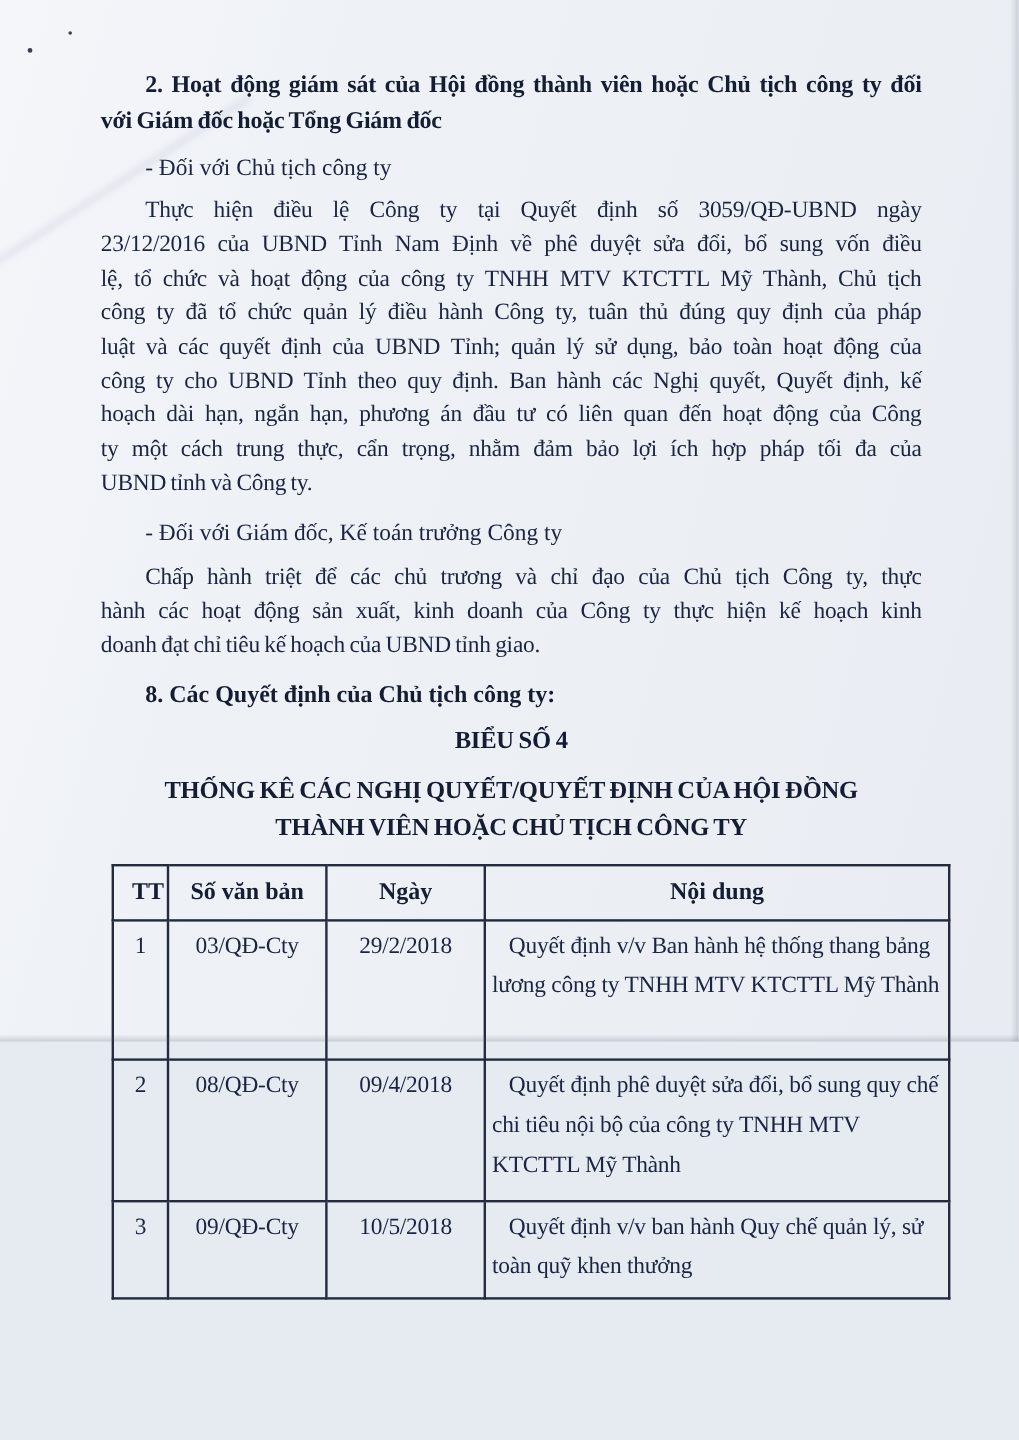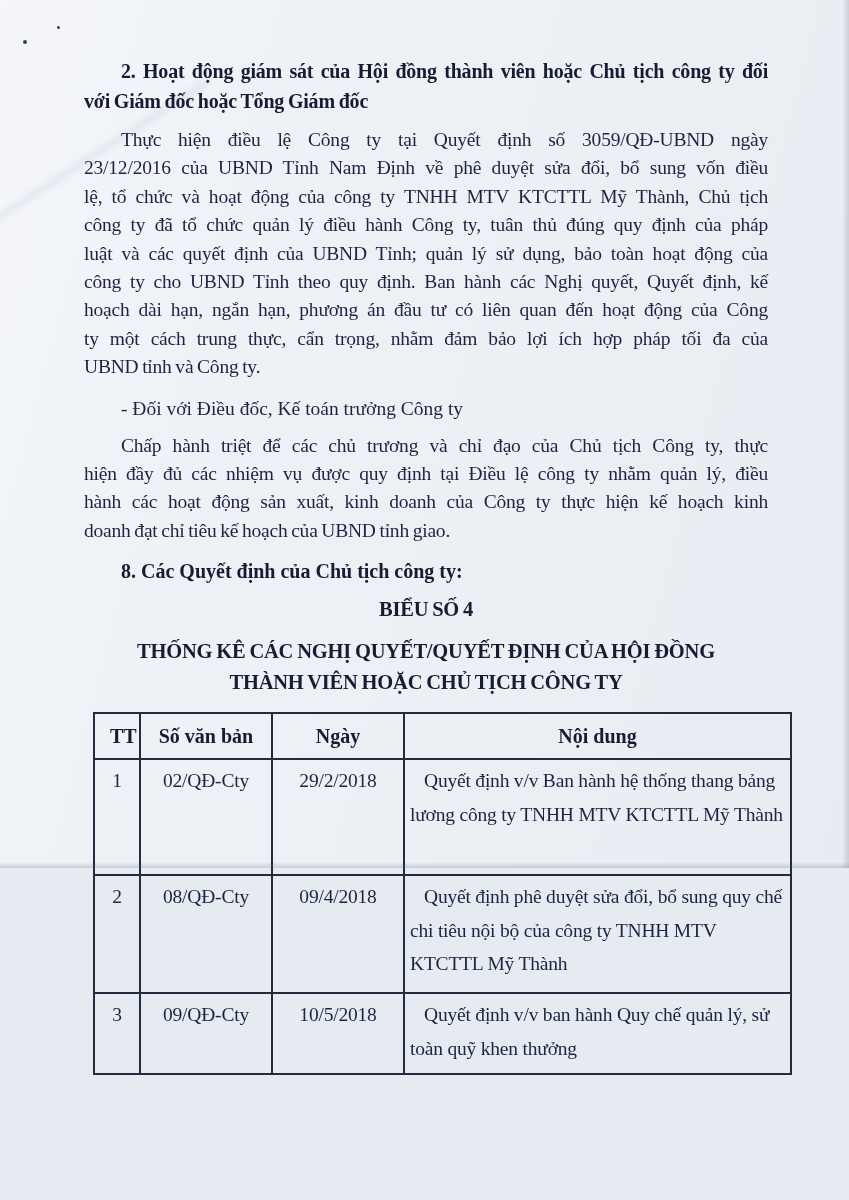--- a/index.html
+++ b/index.html
@@ -94,38 +94,38 @@
   <div class="speck s1"></div>
   <div class="speck s2"></div>
 
   <div class="content">
 
     <div class="h2 para-block">
         <div class="jline first-indent">2. Hoạt động giám sát của Hội đồng thành viên hoặc Chủ tịch công ty đối</div>
         <div class="jline jline-last">với Giám đốc hoặc Tổng Giám đốc</div>
       </div>
 
+    <div class="bullet bullet-1">- Đối với Chủ tịch công ty</div>
 
     <div class="para-1 para-block">
         <div class="jline first-indent">Thực hiện điều lệ Công ty tại Quyết định số 3059/QĐ-UBND ngày</div>
         <div class="jline">23/12/2016 của UBND Tỉnh Nam Định về phê duyệt sửa đổi, bổ sung vốn điều</div>
         <div class="jline">lệ, tổ chức và hoạt động của công ty TNHH MTV KTCTTL Mỹ Thành, Chủ tịch</div>
         <div class="jline">công ty đã tổ chức quản lý điều hành Công ty, tuân thủ đúng quy định của pháp</div>
         <div class="jline">luật và các quyết định của UBND Tỉnh; quản lý sử dụng, bảo toàn hoạt động của</div>
         <div class="jline">công ty cho UBND Tỉnh theo quy định. Ban hành các Nghị quyết, Quyết định, kế</div>
         <div class="jline">hoạch dài hạn, ngắn hạn, phương án đầu tư có liên quan đến hoạt động của Công</div>
         <div class="jline">ty một cách trung thực, cẩn trọng, nhằm đảm bảo lợi ích hợp pháp tối đa của</div>
         <div class="jline jline-last">UBND tỉnh và Công ty.</div>
       </div>
 
-    <div class="bullet bullet-2">- Đối với Điều đốc, Kế toán trưởng Công ty</div>
+    <div class="bullet bullet-2">- Đối với Giám đốc, Kế toán trưởng Công ty</div>
 
     <div class="para-2 para-block">
         <div class="jline first-indent">Chấp hành triệt để các chủ trương và chỉ đạo của Chủ tịch Công ty, thực</div>
-        <div class="jline">hiện đầy đủ các nhiệm vụ được quy định tại Điều lệ công ty nhằm quản lý, điều</div>
         <div class="jline">hành các hoạt động sản xuất, kinh doanh của Công ty thực hiện kế hoạch kinh</div>
         <div class="jline jline-last">doanh đạt chỉ tiêu kế hoạch của UBND tỉnh giao.</div>
       </div>
 
     <div class="h3">8. Các Quyết định của Chủ tịch công ty:</div>
 
     <div class="bieu center-block">
         <div class="jline jline-last">BIỂU SỐ 4</div>
       </div>
 
@@ -145,21 +145,21 @@
         <tr>
           <th>TT</th>
           <th>Số văn bản</th>
           <th>Ngày</th>
           <th>Nội dung</th>
         </tr>
       </thead>
       <tbody>
           <tr>
             <td class="c0">1</td>
-            <td class="c1">02/QĐ-Cty</td>
+            <td class="c1">03/QĐ-Cty</td>
             <td class="c2">29/2/2018</td>
             <td class="c3">Quyết định v/v Ban hành hệ thống thang bảng lương công ty TNHH MTV KTCTTL Mỹ Thành</td>
           </tr>
           <tr>
             <td class="c0">2</td>
             <td class="c1">08/QĐ-Cty</td>
             <td class="c2">09/4/2018</td>
             <td class="c3">Quyết định phê duyệt sửa đổi, bổ sung quy chế chi tiêu nội bộ của công ty TNHH MTV KTCTTL Mỹ Thành</td>
           </tr>
           <tr>

